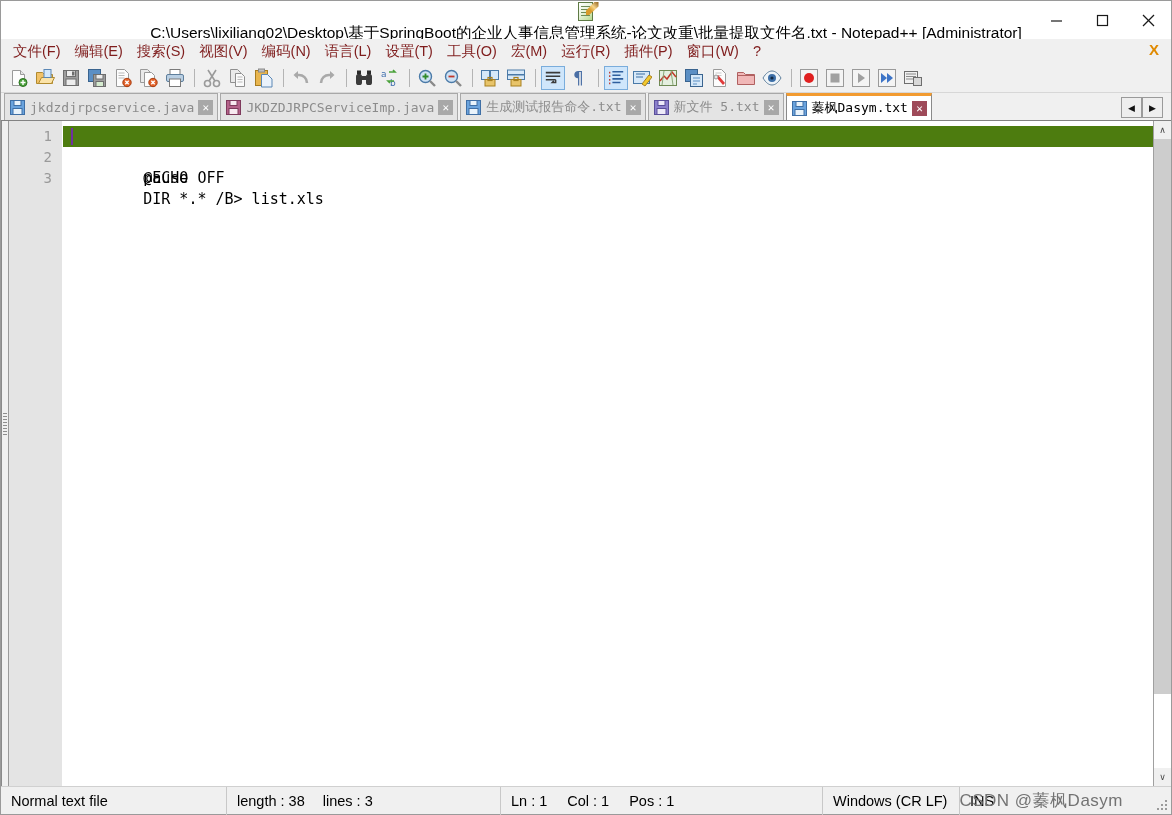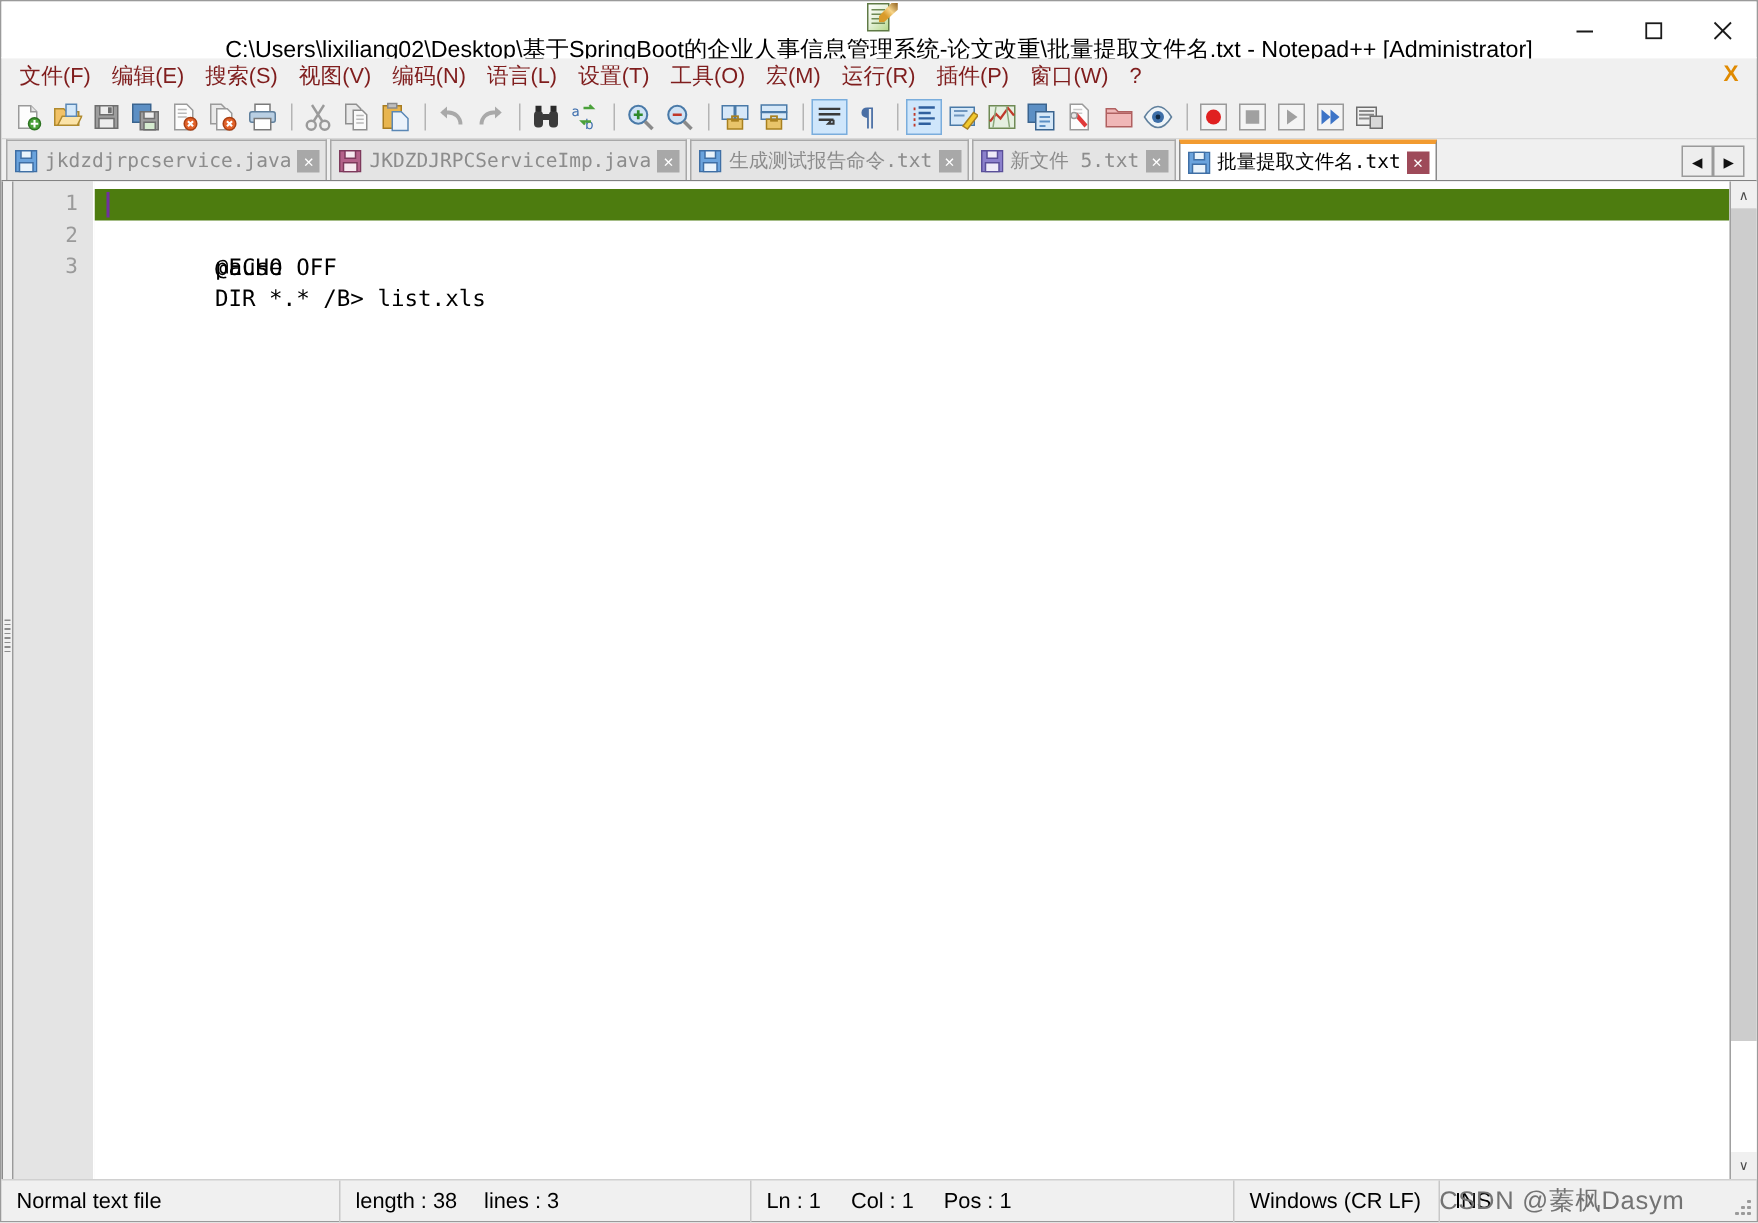--- a/index.html
+++ b/index.html
@@ -665,21 +665,21 @@
     </div>
 
     <div class="tab active">
       <span class="tab-icon">
         <svg width="15" height="15" viewBox="0 0 15 15">
             <rect x="0.5" y="0.5" width="14" height="14" fill="#6aa3dd" stroke="#3f6fa5"></rect>
             <rect x="4" y="0.5" width="7" height="5" fill="#e9f3fb" stroke="#3f6fa5"></rect>
             <rect x="3" y="8.5" width="9" height="6" fill="#e9f3fb" stroke="#3f6fa5"></rect>
           </svg>
       </span>
-      <span class="tab-label">批量提取文件名.txt</span>
+      <span class="tab-label">蓁枫Dasym.txt</span>
       <span class="tab-close">✕</span>
     </div>
 
     <div class="tab-scrollers">
       <div class="tab-scroll-btn">◀</div>
       <div class="tab-scroll-btn">▶</div>
     </div>
   </div>
 
   <div class="editor-wrap">

